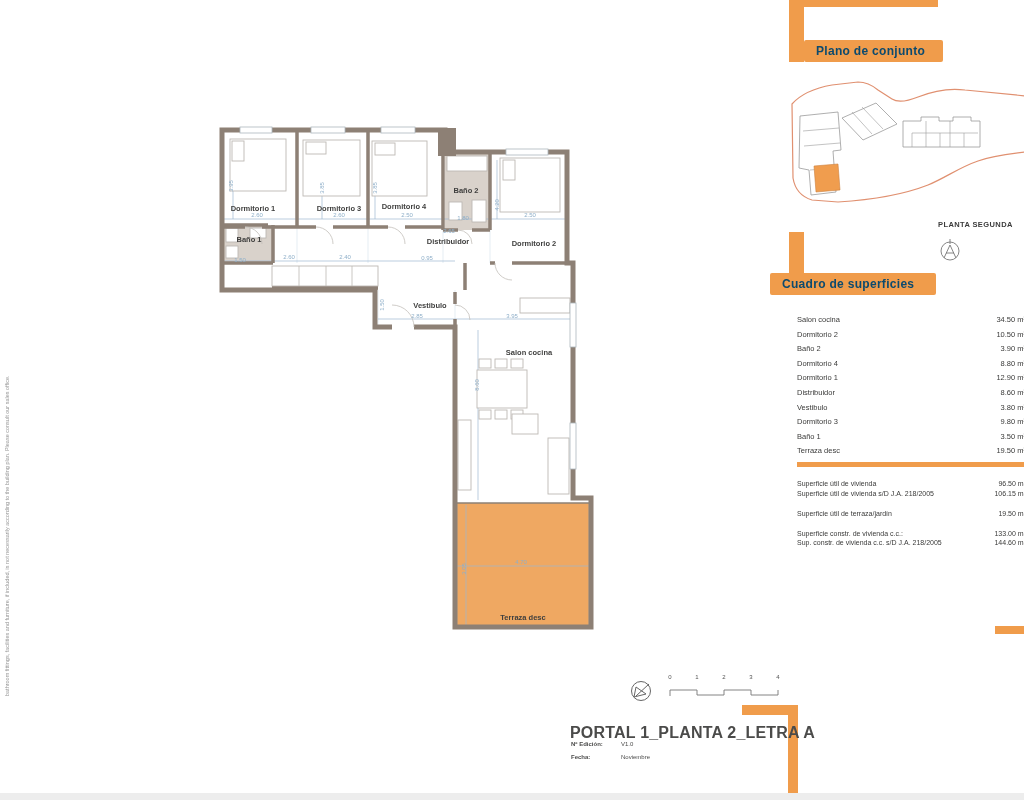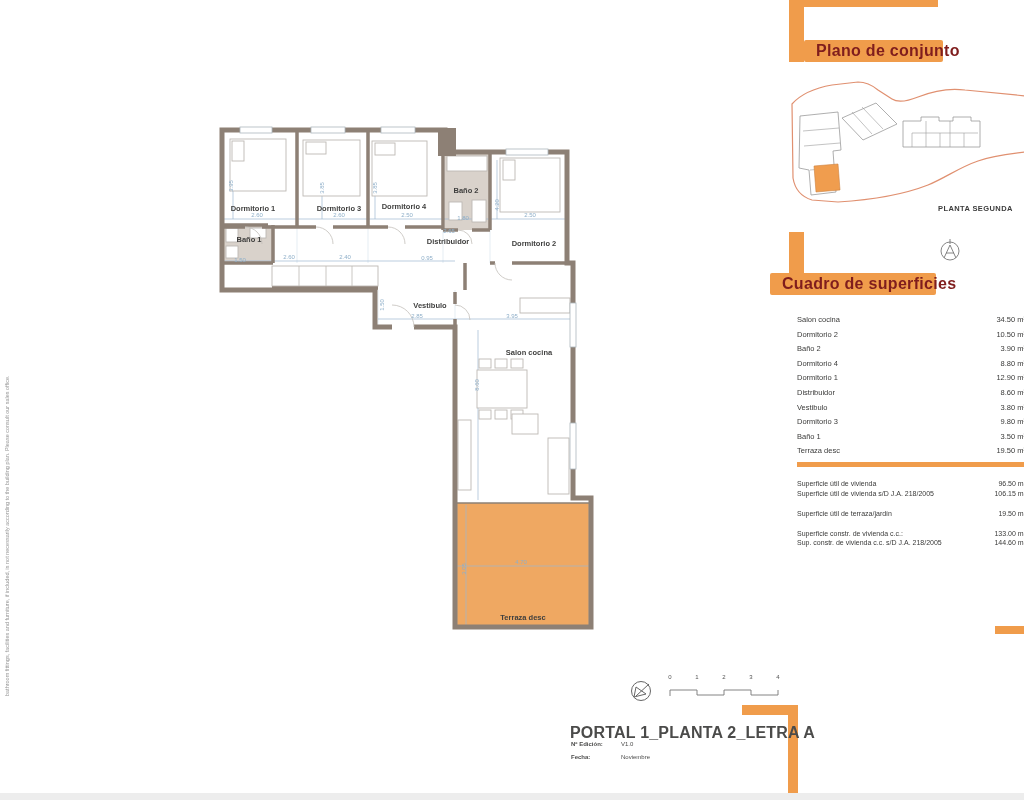--- a/index.html
+++ b/index.html
@@ -2,21 +2,21 @@
 <html><head>
 <meta charset="utf-8">
 <style>
   html,body{margin:0;padding:0;background:#fff;}
   .page{position:relative;width:1024px;height:800px;background:#ffffff;overflow:hidden;
         font-family:"Liberation Sans",sans-serif;}
   svg{position:absolute;left:0;top:0;}
   
   .orange{position:absolute;background:#F09C4B;}
   .banner{position:absolute;background:#F09C4B;border-radius:2px;display:flex;align-items:center;}
-  .banner span{color:#7f1d1d;font-weight:bold;font-size:16px;letter-spacing:.3px;padding-left:12px;white-space:nowrap;}
+  .banner span{color:#0c4a6e;font-weight:bold;font-size:12px;letter-spacing:.3px;padding-left:12px;white-space:nowrap;}
   
   .room{position:absolute;font-size:7.5px;font-weight:600;color:#3F3F3E;white-space:nowrap;
         transform:translate(-50%,-50%);}
   .dim{position:absolute;font-size:6px;color:#8FAFC9;white-space:nowrap;transform:translate(-50%,-50%);}
   .dim.rot{transform:translate(-50%,-50%) rotate(-90deg);}
   
   .trow{position:absolute;left:0;width:1024px;height:12px;}
   .tlabel{position:absolute;left:797px;font-size:7.5px;color:#3A3A39;white-space:nowrap;}
   .tvalue{position:absolute;left:950px;width:76px;font-size:7.5px;color:#3A3A39;text-align:right;white-space:nowrap;}
   .srow .tlabel,.srow .tvalue{font-size:7px;}
@@ -181,21 +181,21 @@
   <div class="dim rot" style="left:477px;top:385px">8.60</div>
   <div class="dim" style="left:521px;top:562px">4.70</div>
   <div class="dim rot" style="left:464px;top:569px">3.05</div>
 
   <div class="orange" style="left:789px;top:0;width:15px;height:62px"></div>
   <div class="orange" style="left:789px;top:0;width:149px;height:7px"></div>
   <div class="banner" style="left:804px;top:40px;width:139px;height:22px">
     <span>Plano de conjunto</span>
   </div>
 
-  <div class="caption" style="left:938px;top:204px">PLANTA SEGUNDA</div>
+  <div class="caption" style="left:938px;top:220px">PLANTA SEGUNDA</div>
 
   <div class="orange" style="left:789px;top:232px;width:15px;height:63px"></div>
   <div class="banner" style="left:770px;top:273px;width:166px;height:22px">
     <span>Cuadro de superficies</span>
   </div>
 
   <div class="trow" style="top:315px">
       <span class="tlabel">Salon cocina</span>
       <span class="tvalue">34.50 m²</span>
     </div>

